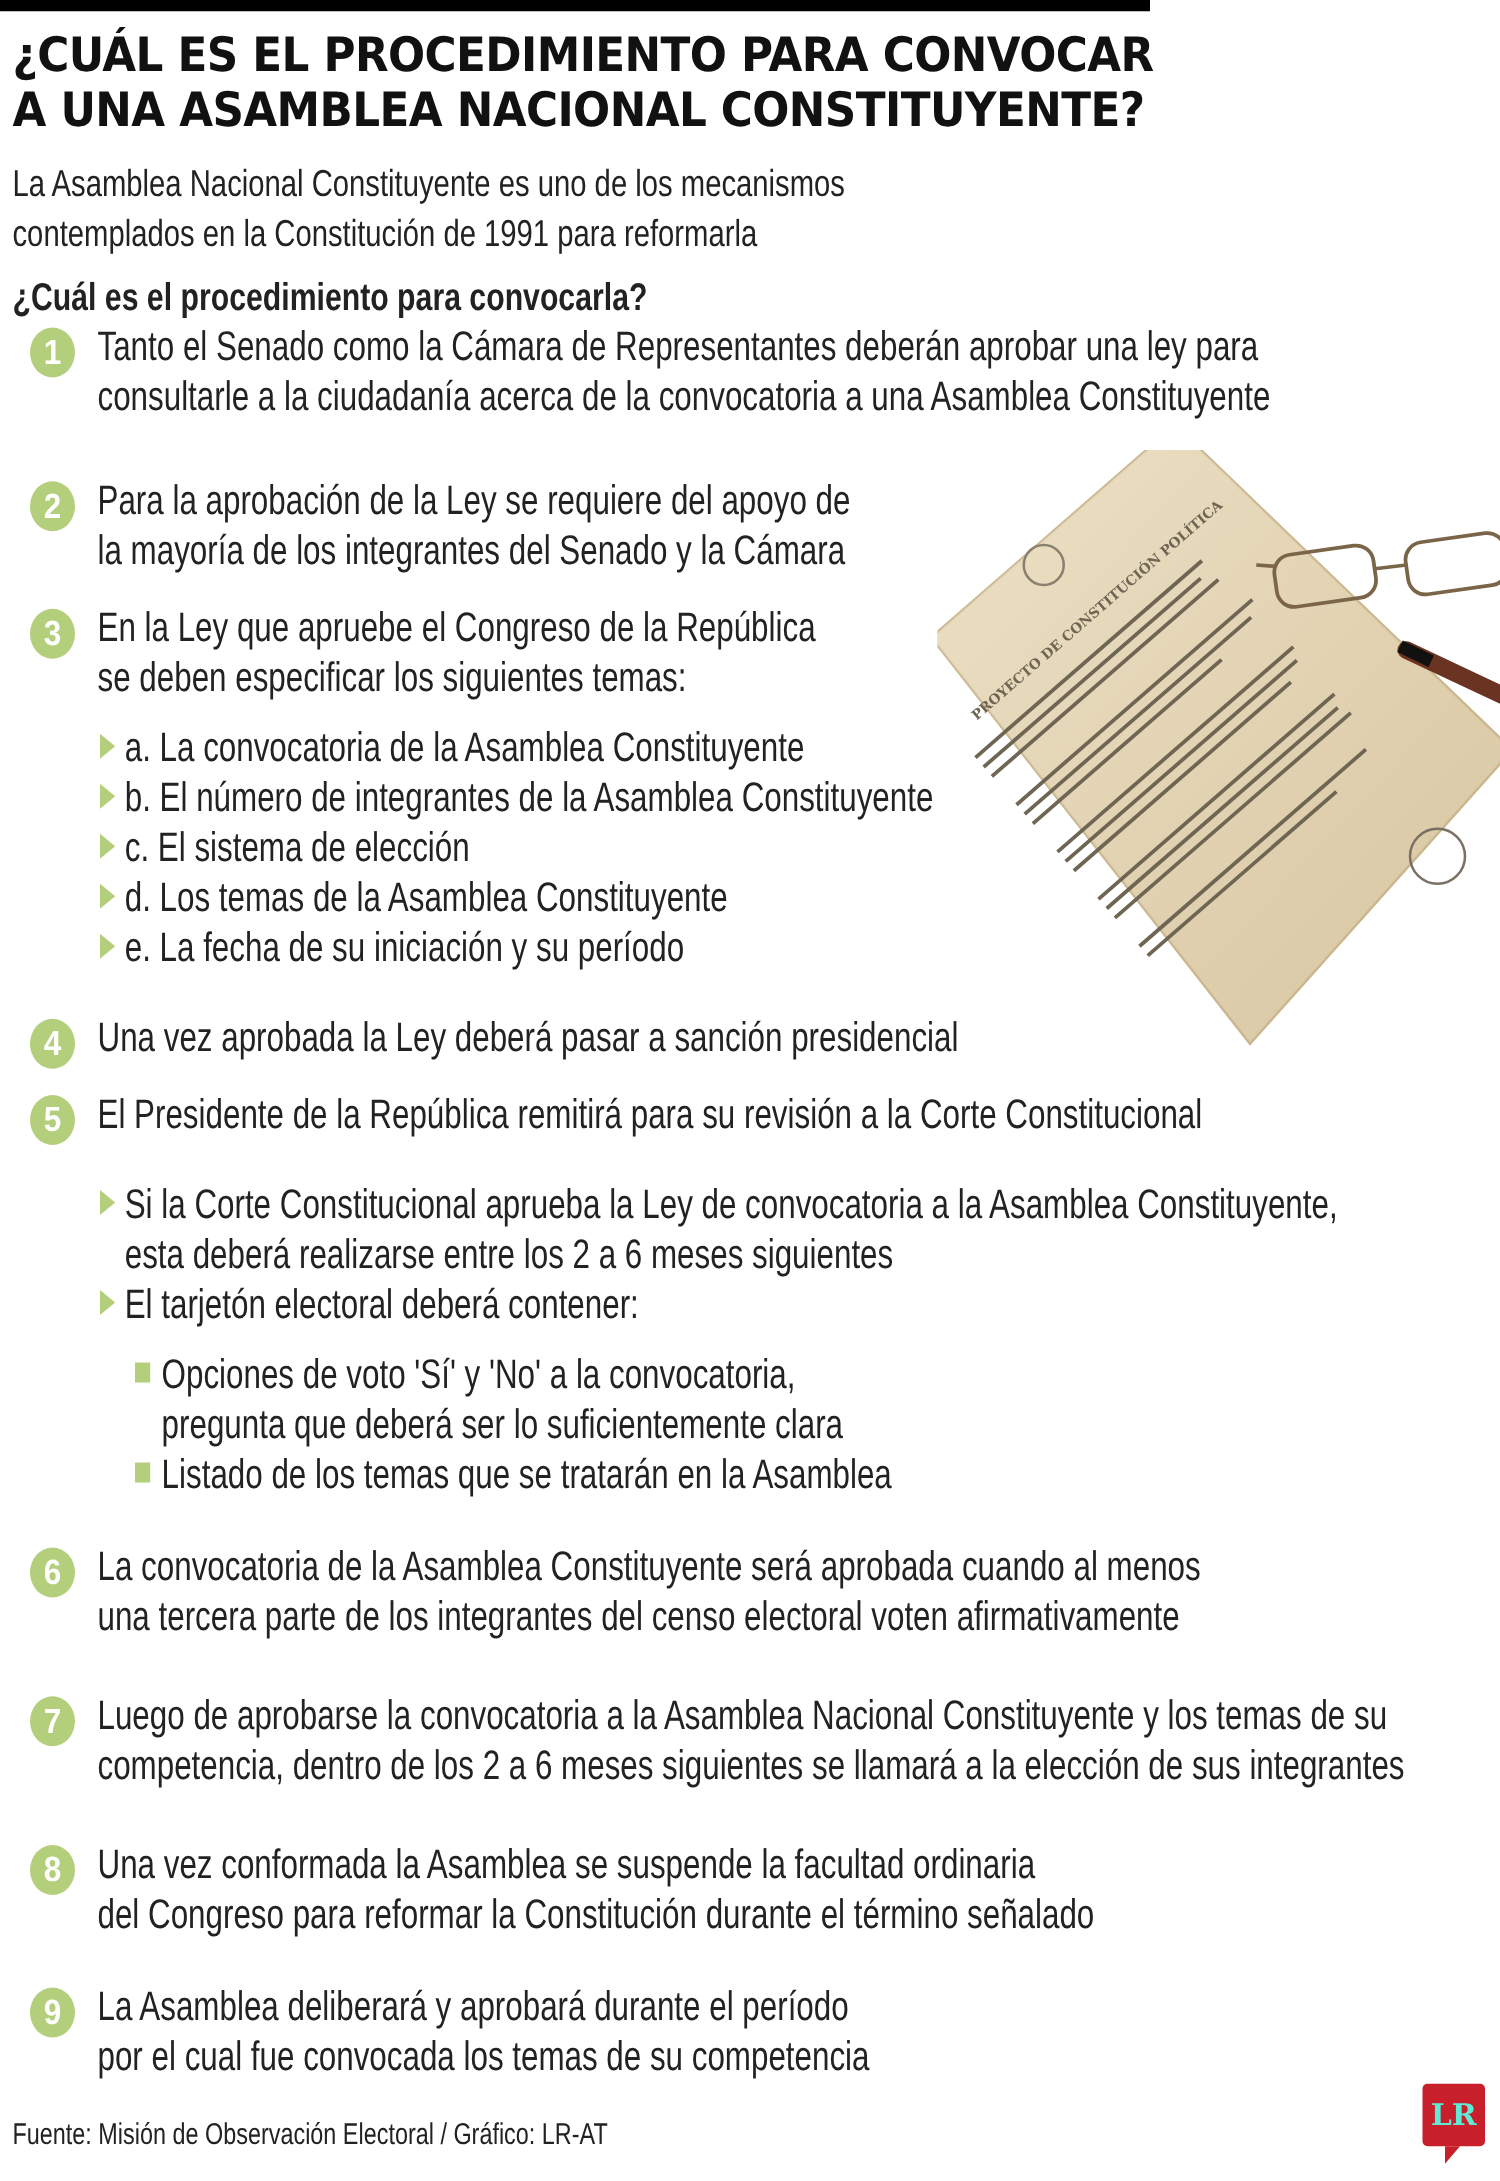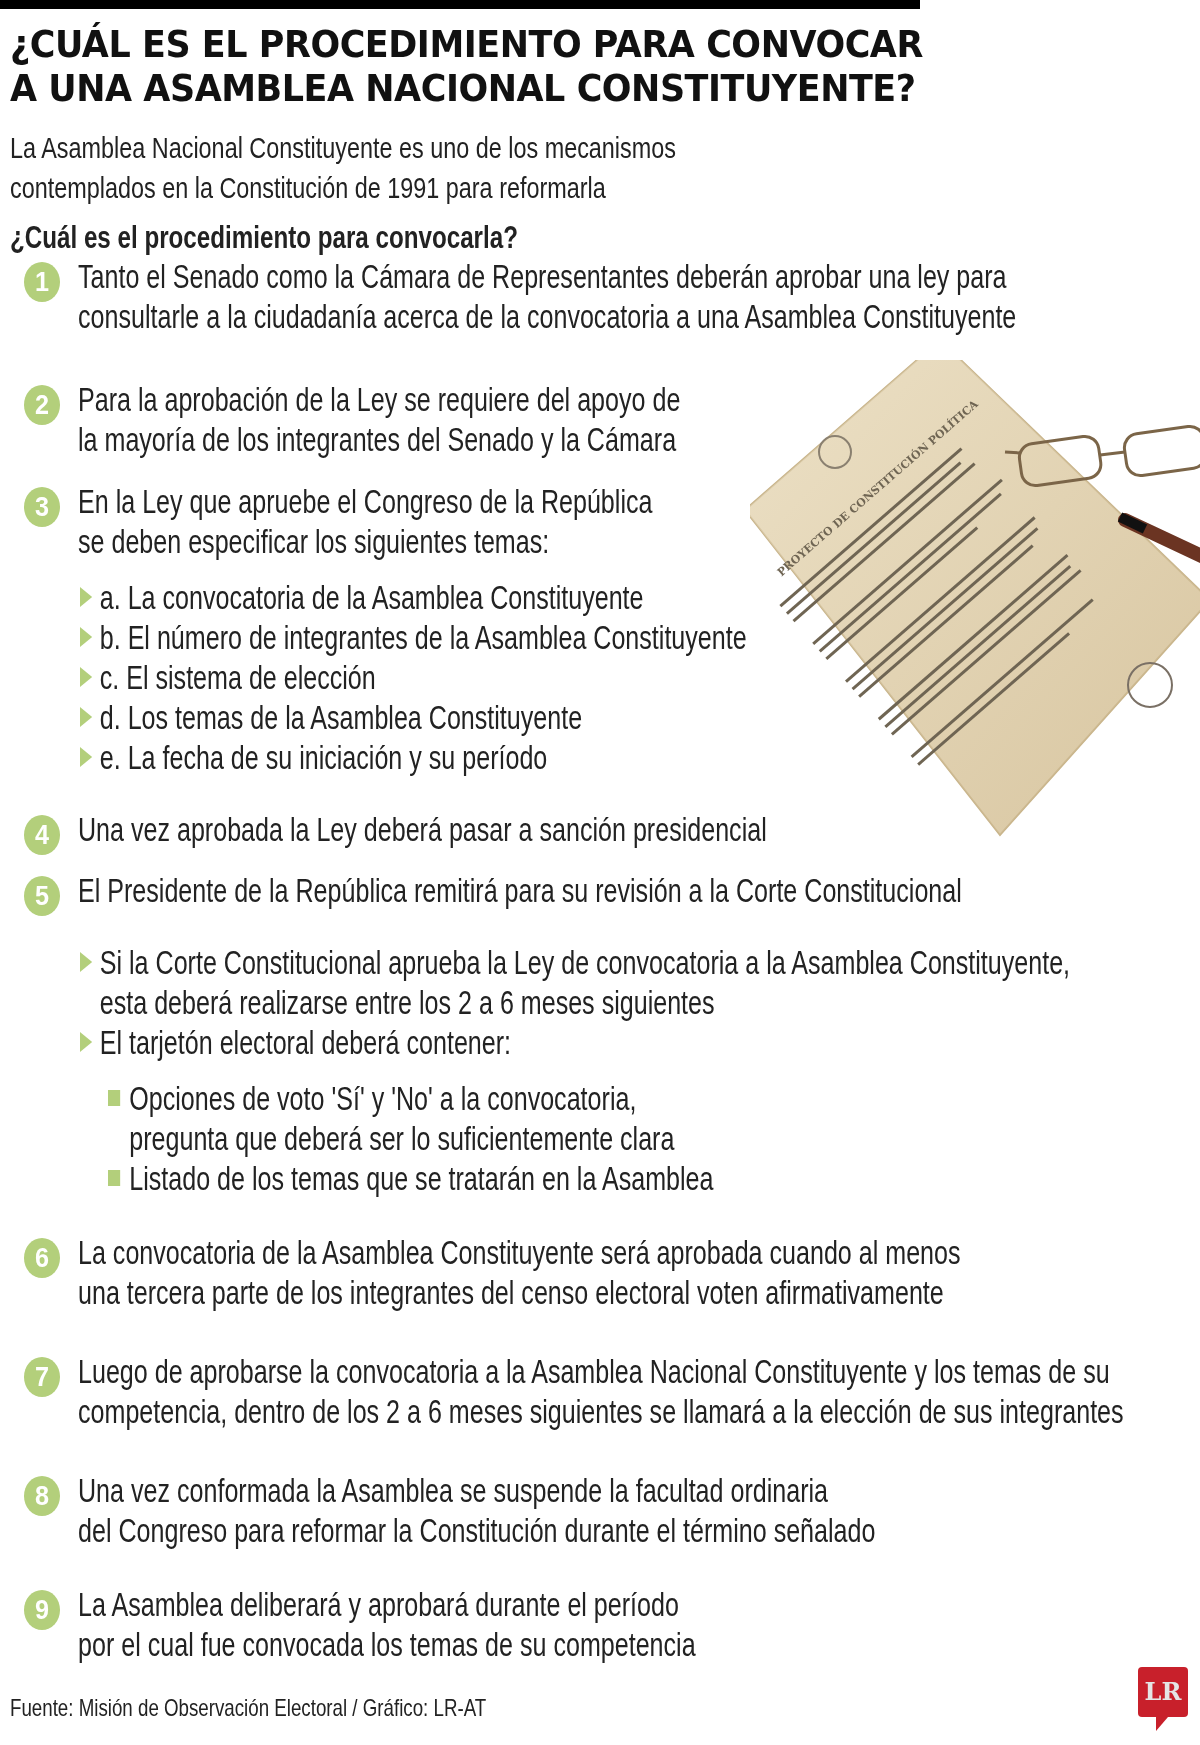--- a/index.html
+++ b/index.html
@@ -22,21 +22,21 @@
            transform:scaleX(0.76); transform-origin:left top; white-space:nowrap; }
   .sub { position:absolute; font-size:33px; line-height:40px; color:#222;
          transform:scaleX(0.76); transform-origin:left top; white-space:nowrap; }
   .tri { display:inline-block; width:0; height:0; border-top:10px solid transparent; border-bottom:10px solid transparent;
          border-left:16px solid #b3cf7b; margin-right:10px; vertical-align:middle; position:relative; top:-3px; }
   .sq { display:inline-block; width:16px; height:16px; background:#b3cf7b; margin-right:12px; vertical-align:middle; position:relative; top:-3px; }
   .doc { position:absolute; left:750px; top:360px; width:450px; height:560px; }
   .footer { position:absolute; left:10px; top:1694px; font-size:24px; color:#222;
             transform:scaleX(0.78); transform-origin:left top; white-space:nowrap; }
   .logo { position:absolute; left:1138px; top:1667px; width:50px; height:50px; background:#c8202b; border-radius:4px;
-          color:#e5e5e5; font-family:"DejaVu Serif", serif; font-weight:bold; font-size:24px; line-height:50px; text-align:center; }
+          color:#5eead4; font-family:"DejaVu Serif", serif; font-weight:bold; font-size:24px; line-height:50px; text-align:center; }
   .logo:after { content:""; position:absolute; left:18px; bottom:-14px; border-top:14px solid #c8202b; border-right:12px solid transparent; }
 </style>
 </head>
 <body>
 
 <div class="topbar"></div>
 
 <div class="title">
   <div>¿CUÁL ES EL PROCEDIMIENTO PARA CONVOCAR</div>
   <div>A UNA ASAMBLEA NACIONAL CONSTITUYENTE?</div>

